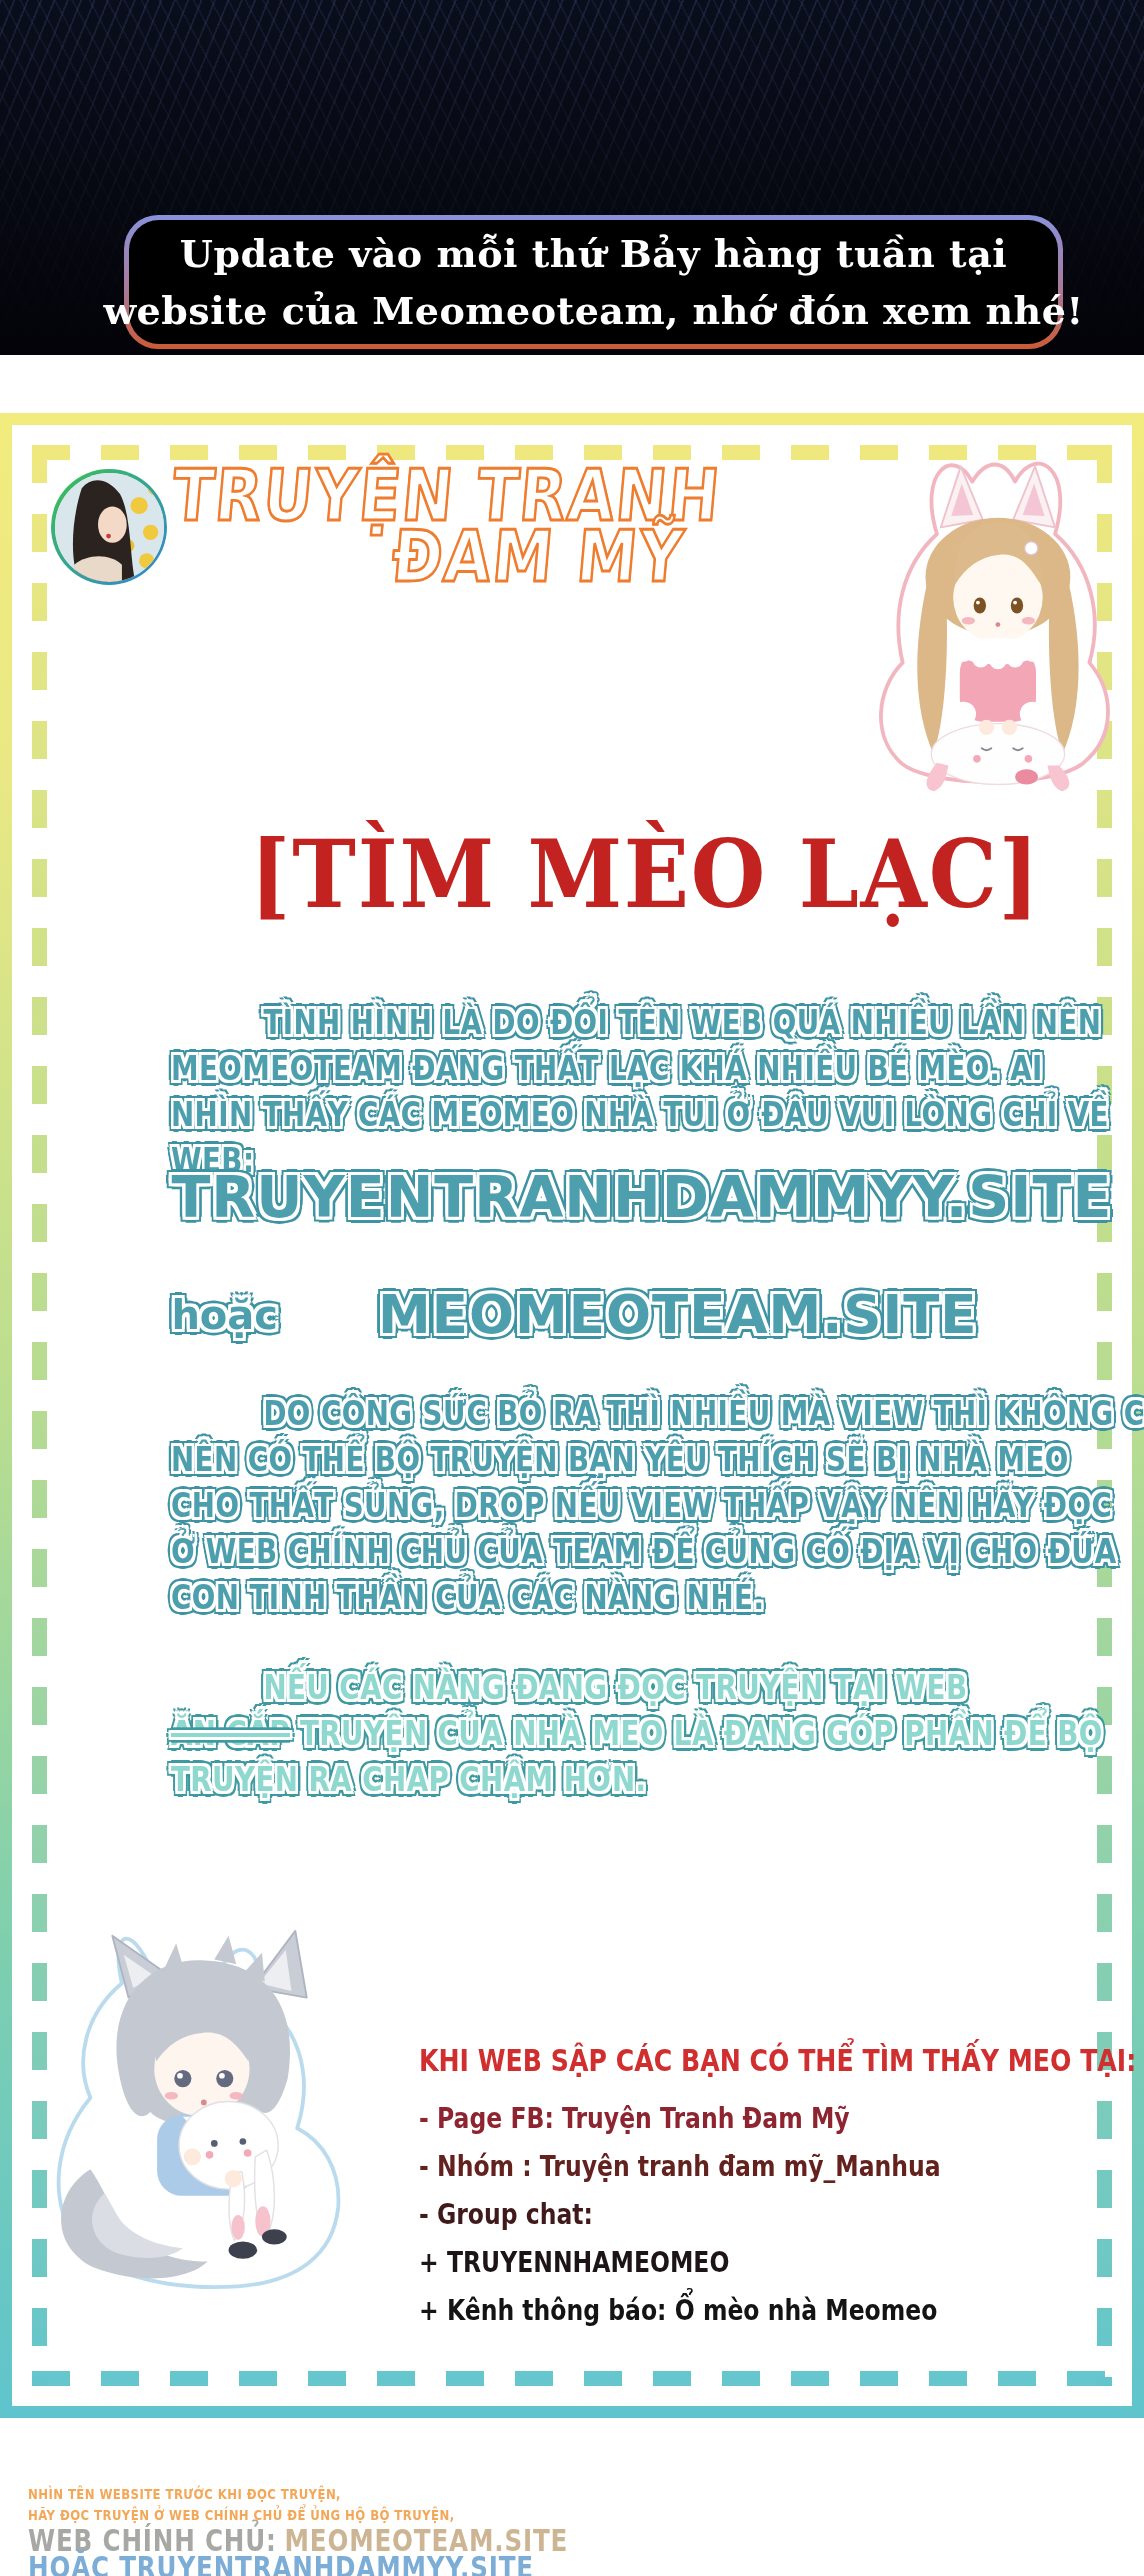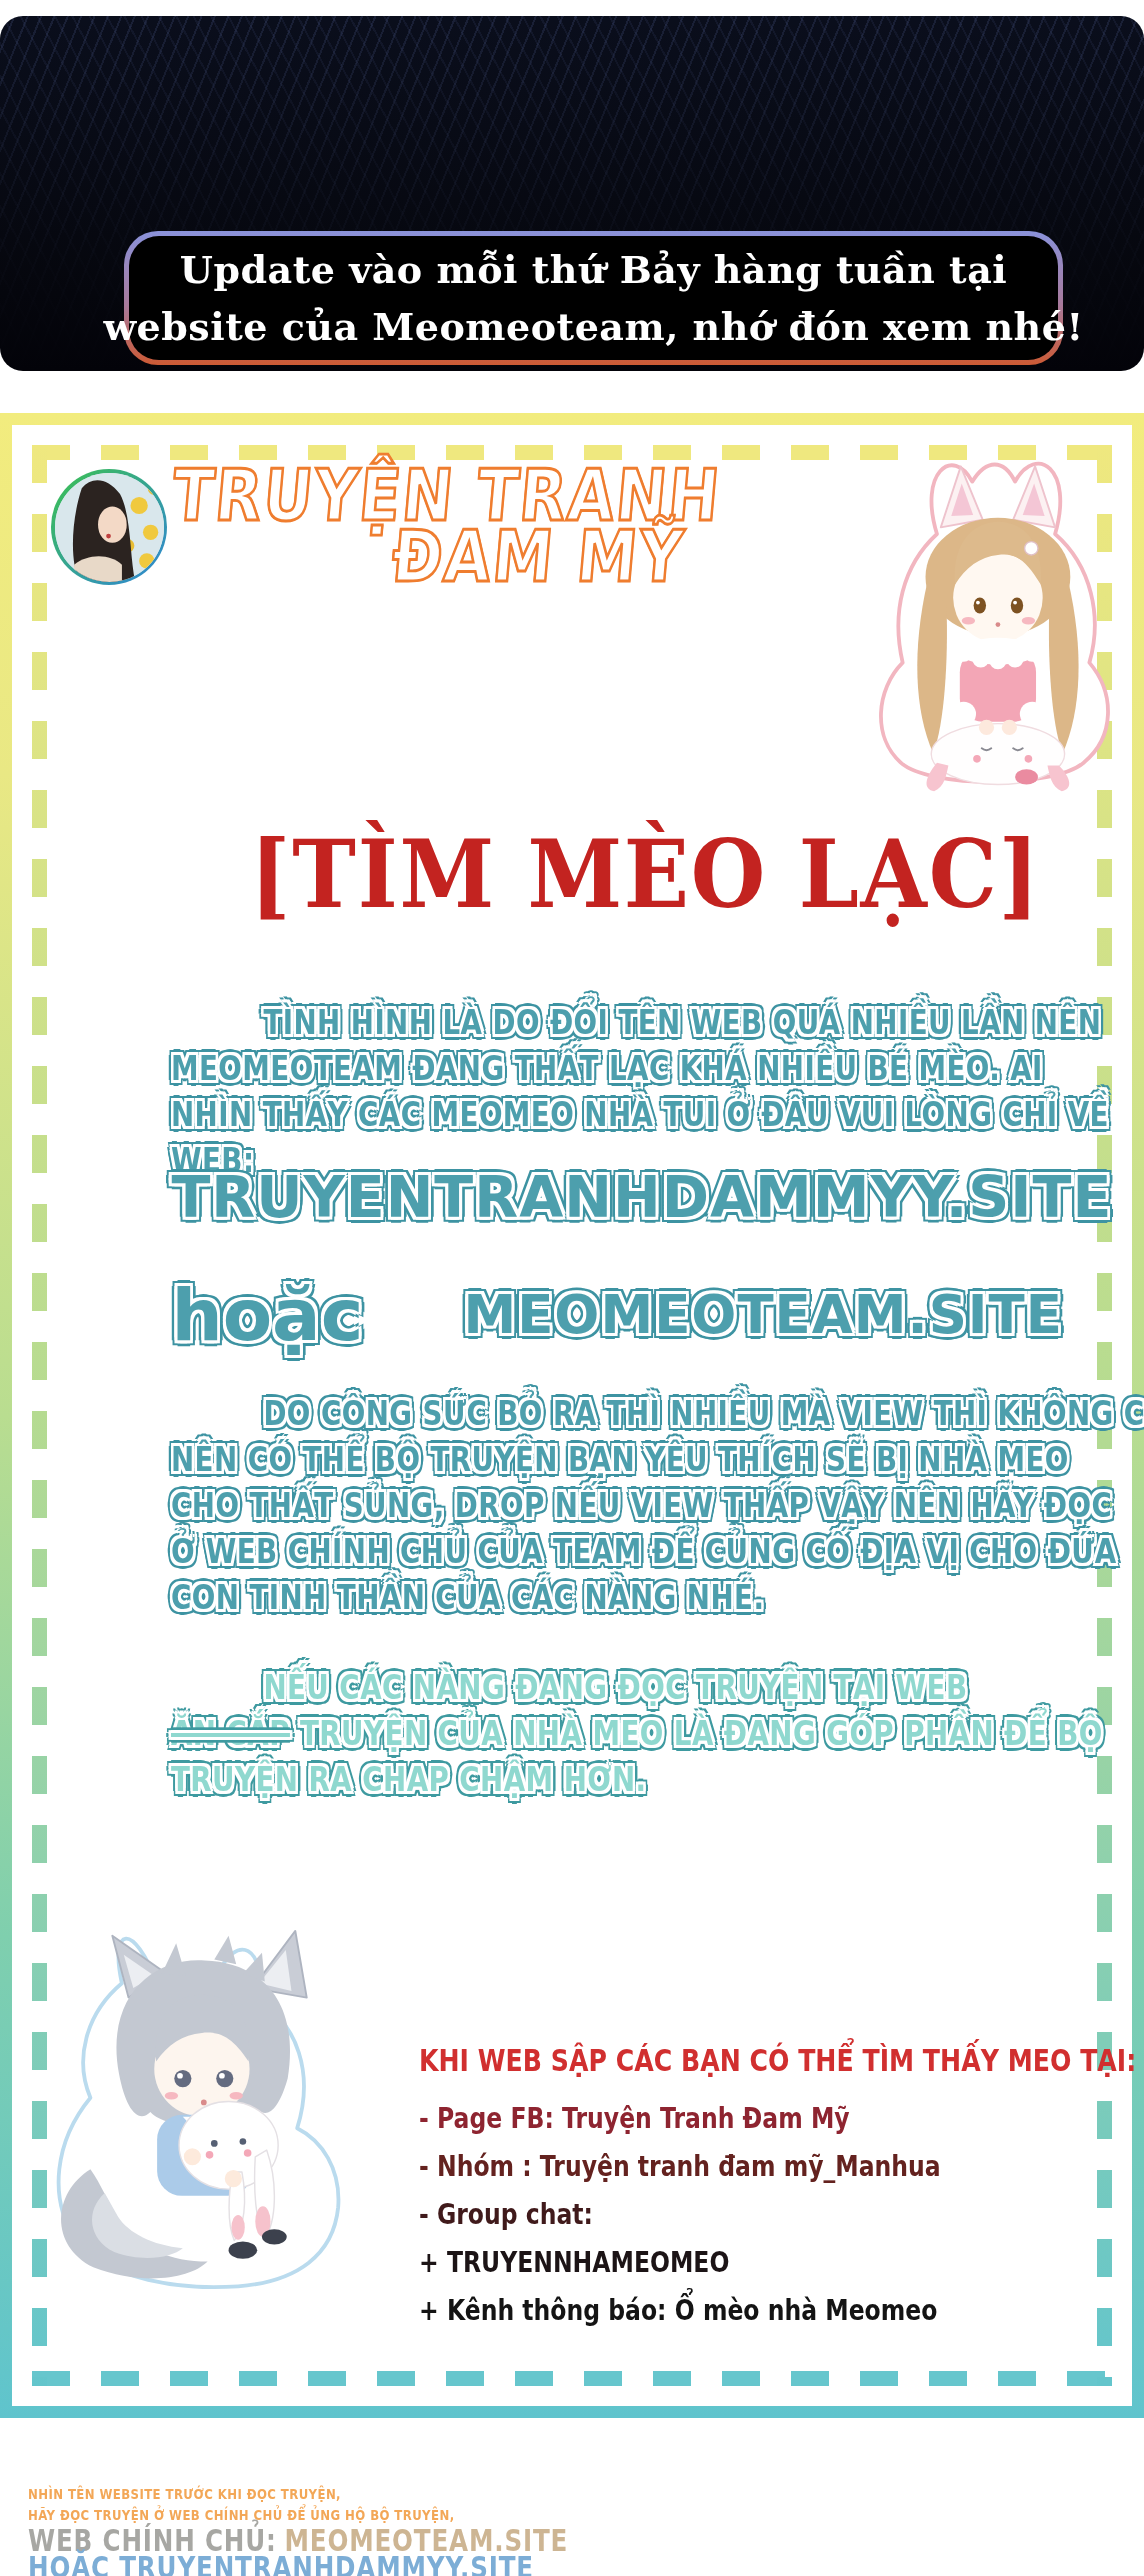--- a/index.html
+++ b/index.html
@@ -1,25 +1,25 @@
 <!DOCTYPE html>
 <html><head>
 <meta charset="utf-8">
 <style>
   html,body{margin:0;padding:0;background:#ffffff;}
   .page{position:relative;width:1144px;height:2576px;overflow:hidden;background:#ffffff;
         font-family:"DejaVu Sans",sans-serif;}
 
   
-  .top-section{position:absolute;left:0;top:16px;width:1144px;height:355px;
+  .top-section{position:absolute;left:0;top:0;width:1144px;height:355px;
     background:
       linear-gradient(180deg, rgba(26,34,62,0) 0%, rgba(5,6,12,.85) 70%, #030309 100%),
       repeating-linear-gradient(112deg, rgba(62,74,116,.30) 0 1.9px, transparent 1.9px 12.4px),
       repeating-linear-gradient(62deg, rgba(52,62,100,.22) 0 1.9px, transparent 1.9px 15.3px),
-      #0a0e1c; border-radius: 23px;}
+      #0a0e1c;}
 
   
   .banner-wrap{position:absolute;left:124px;top:215px;width:939px;height:134px;
     background:linear-gradient(180deg,#8a92da 0%,#a87a9c 55%,#cc5a35 100%);
     border-radius:34px;padding:4.8px;box-sizing:border-box;}
   .banner-inner{width:100%;height:100%;background:#000;border-radius:30px;
     display:flex;flex-direction:column;justify-content:center;align-items:center;}
   .banner-line{font-family:"DejaVu Serif",serif;font-weight:bold;color:#fff;
     font-size:38px;line-height:57px;white-space:nowrap;letter-spacing:0.5px;}
 
@@ -74,21 +74,21 @@
     text-shadow:-2.9px -2.9px 0 #fff,2.9px -2.9px 0 #fff,-2.9px 2.9px 0 #fff,2.9px 2.9px 0 #fff,
       -2.9px 0 0 #fff,2.9px 0 0 #fff,0 -2.9px 0 #fff,0 2.9px 0 #fff,
       -5.7px 0 0 #3e9aa0,5.7px 0 0 #3e9aa0,0 -5.7px 0 #3e9aa0,0 5.7px 0 #3e9aa0,
       -4.8px -4.8px 0 #3e9aa0,4.8px -4.8px 0 #3e9aa0,-4.8px 4.8px 0 #3e9aa0,4.8px 4.8px 0 #3e9aa0;}
   .indent{padding-left:110px;}
   .strike{text-decoration:line-through;text-decoration-thickness:3.8px;}
 
   .site-big{position:absolute;left:159px;font-weight:bold;font-size:57px;line-height:67px;
     letter-spacing:1px;white-space:nowrap;}
   .site-row{position:absolute;left:159px;display:flex;align-items:flex-end;gap:100px;}
-  .site-row .hoac{font-weight:bold;font-size:72px;line-height:61px;}
+  .site-row .hoac{font-weight:bold;font-size:40px;line-height:61px;}
   .site-row .site2{font-weight:bold;font-size:53px;line-height:63px;letter-spacing:1px;}
 
   
   .contact{position:absolute;left:407px;top:1616px;transform:scaleX(.84);transform-origin:left top;}
   .contact-header{color:#d12f2f;font-weight:bold;font-size:30px;line-height:40px;white-space:nowrap;}
   .contact-items{margin-top:13.4px;}
   .contact-item{font-weight:bold;font-size:28px;line-height:48px;white-space:nowrap;}
 
   
   .footer{position:absolute;left:0;top:2418px;width:1144px;height:158px;background:#fff;margin-left:20px;}

